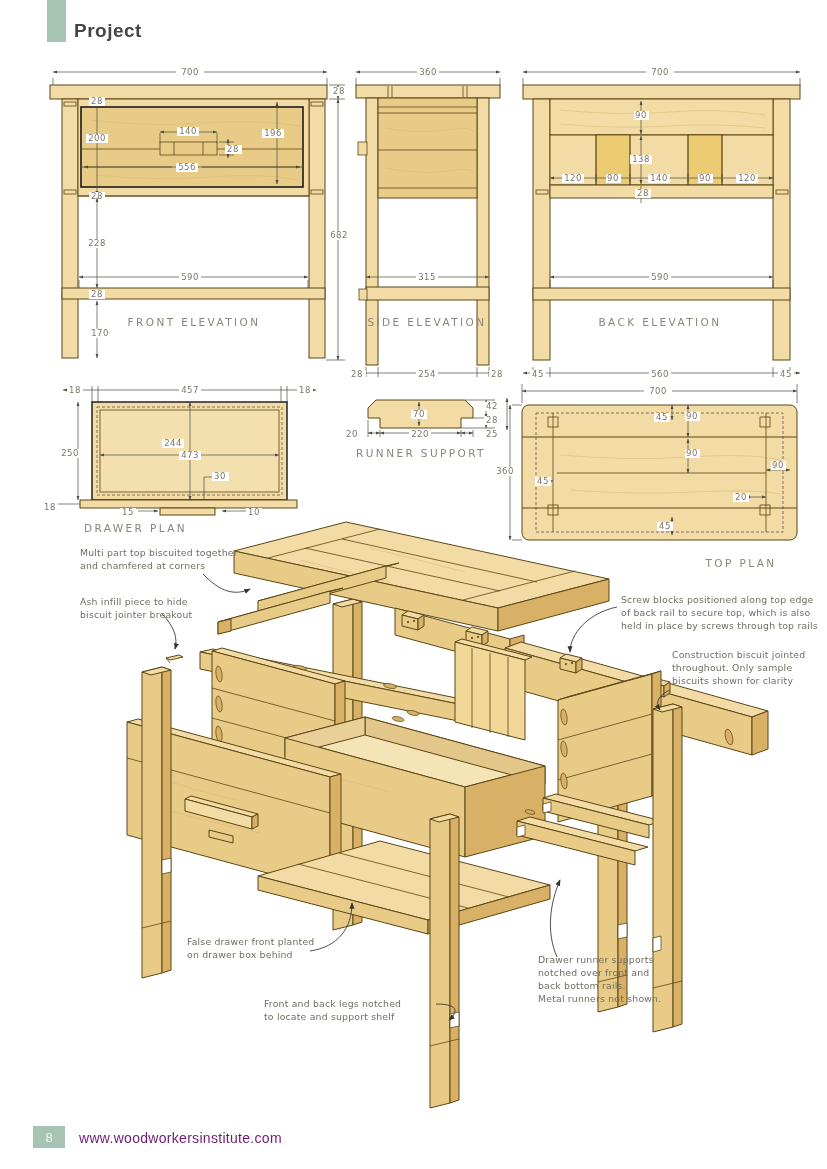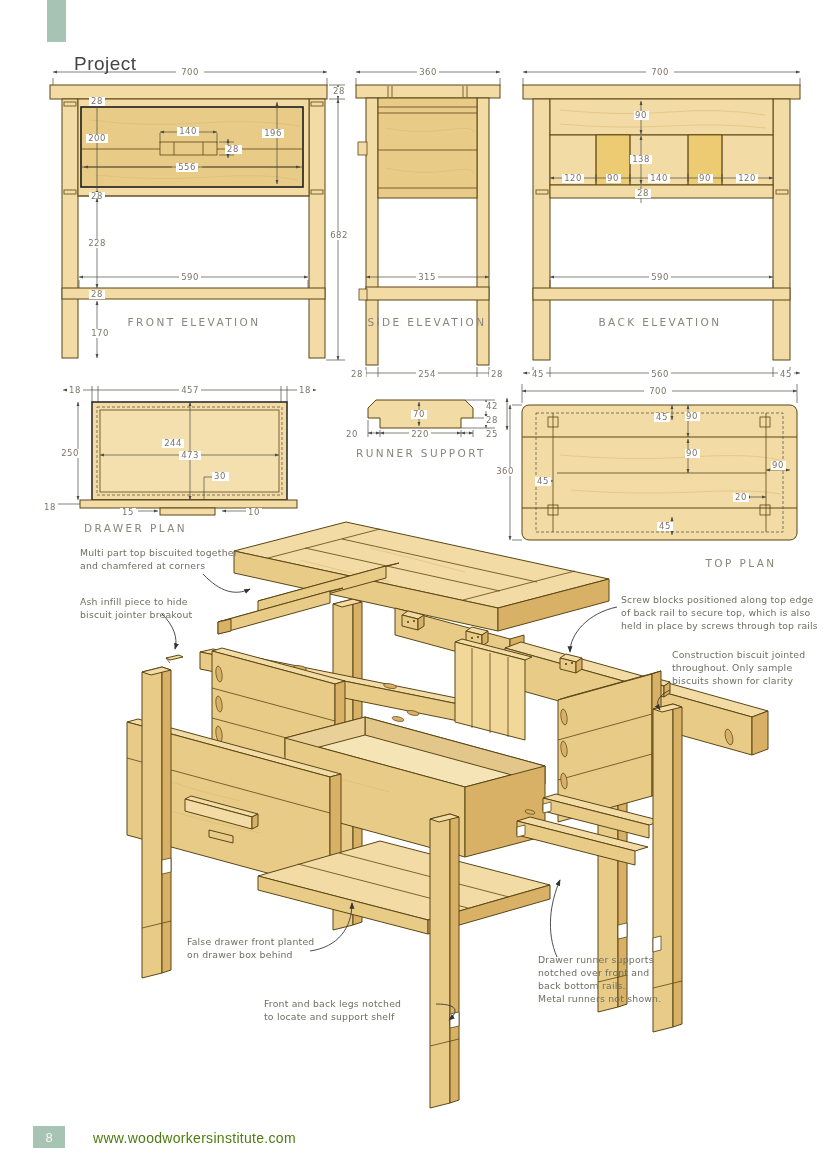--- a/index.html
+++ b/index.html
@@ -3,24 +3,24 @@
 <meta charset="utf-8">
 <style>
   :root{
     --accent-sage:#a6c3b3; --wood-light:#f2dba4; --wood-mid:#e9cb88; --wood-dark:#d9b166;
     --wood-deep:#c89c52; --wood-yellow:#eccb72; --wood-pale:#f4e0ae; --outline:#5a4616;
     --dim-line:#4c4c44; --dim-text:#7d7568; --title-text:#8b857a; --annotation-text:#6f6f63;
   }
   html,body{margin:0;padding:0;background:#fff;}
   body{width:827px;height:1169px;position:relative;font-family:"Liberation Sans","DejaVu Sans",sans-serif;overflow:hidden;}
   .hdr-block{position:absolute;left:47px;top:0;width:19px;height:42px;background:var(--accent-sage);}
-  .hdr-title{position:absolute;left:74px;top:20px;font-size:19px;color:#454545;letter-spacing:.5px;font-weight:400;margin-top:33px;}
+  .hdr-title{position:absolute;left:74px;top:20px;font-size:19px;color:#454545;letter-spacing:.5px;font-weight:700;}
   .ftr-block{position:absolute;left:33px;top:1126px;width:32px;height:22px;background:var(--accent-sage);
              color:#f4f7f4;font-size:13px;display:flex;align-items:center;justify-content:center;}
-  .ftr-site{position:absolute;left:93px;top:1130px;font-size:14px;color:#4d7c0f;letter-spacing:.3px;text-align:right;}
+  .ftr-site{position:absolute;left:79px;top:1130px;font-size:14px;color:#701a75;letter-spacing:.3px;text-align:right;}
   svg text{font-family:"DejaVu Sans","Liberation Sans",sans-serif;}
   .w1{fill:var(--wood-light);stroke:var(--outline);stroke-width:1;stroke-linejoin:round;}
   .w2{fill:var(--wood-mid);stroke:var(--outline);stroke-width:1;stroke-linejoin:round;}
   .w3{fill:var(--wood-dark);stroke:var(--outline);stroke-width:1;stroke-linejoin:round;}
   .wd{fill:var(--wood-light);stroke:var(--outline);stroke-width:1;}
   .wdm{fill:var(--wood-mid);stroke:var(--outline);stroke-width:1;}
   .wdy{fill:var(--wood-yellow);stroke:var(--outline);stroke-width:.8;}
   .wdp{fill:var(--wood-pale);stroke:var(--outline);stroke-width:.8;}
   .wd-s{fill:var(--wood-light);stroke:var(--outline);stroke-width:.8;}
   .wht{fill:#fff;stroke:var(--outline);stroke-width:.8;}

